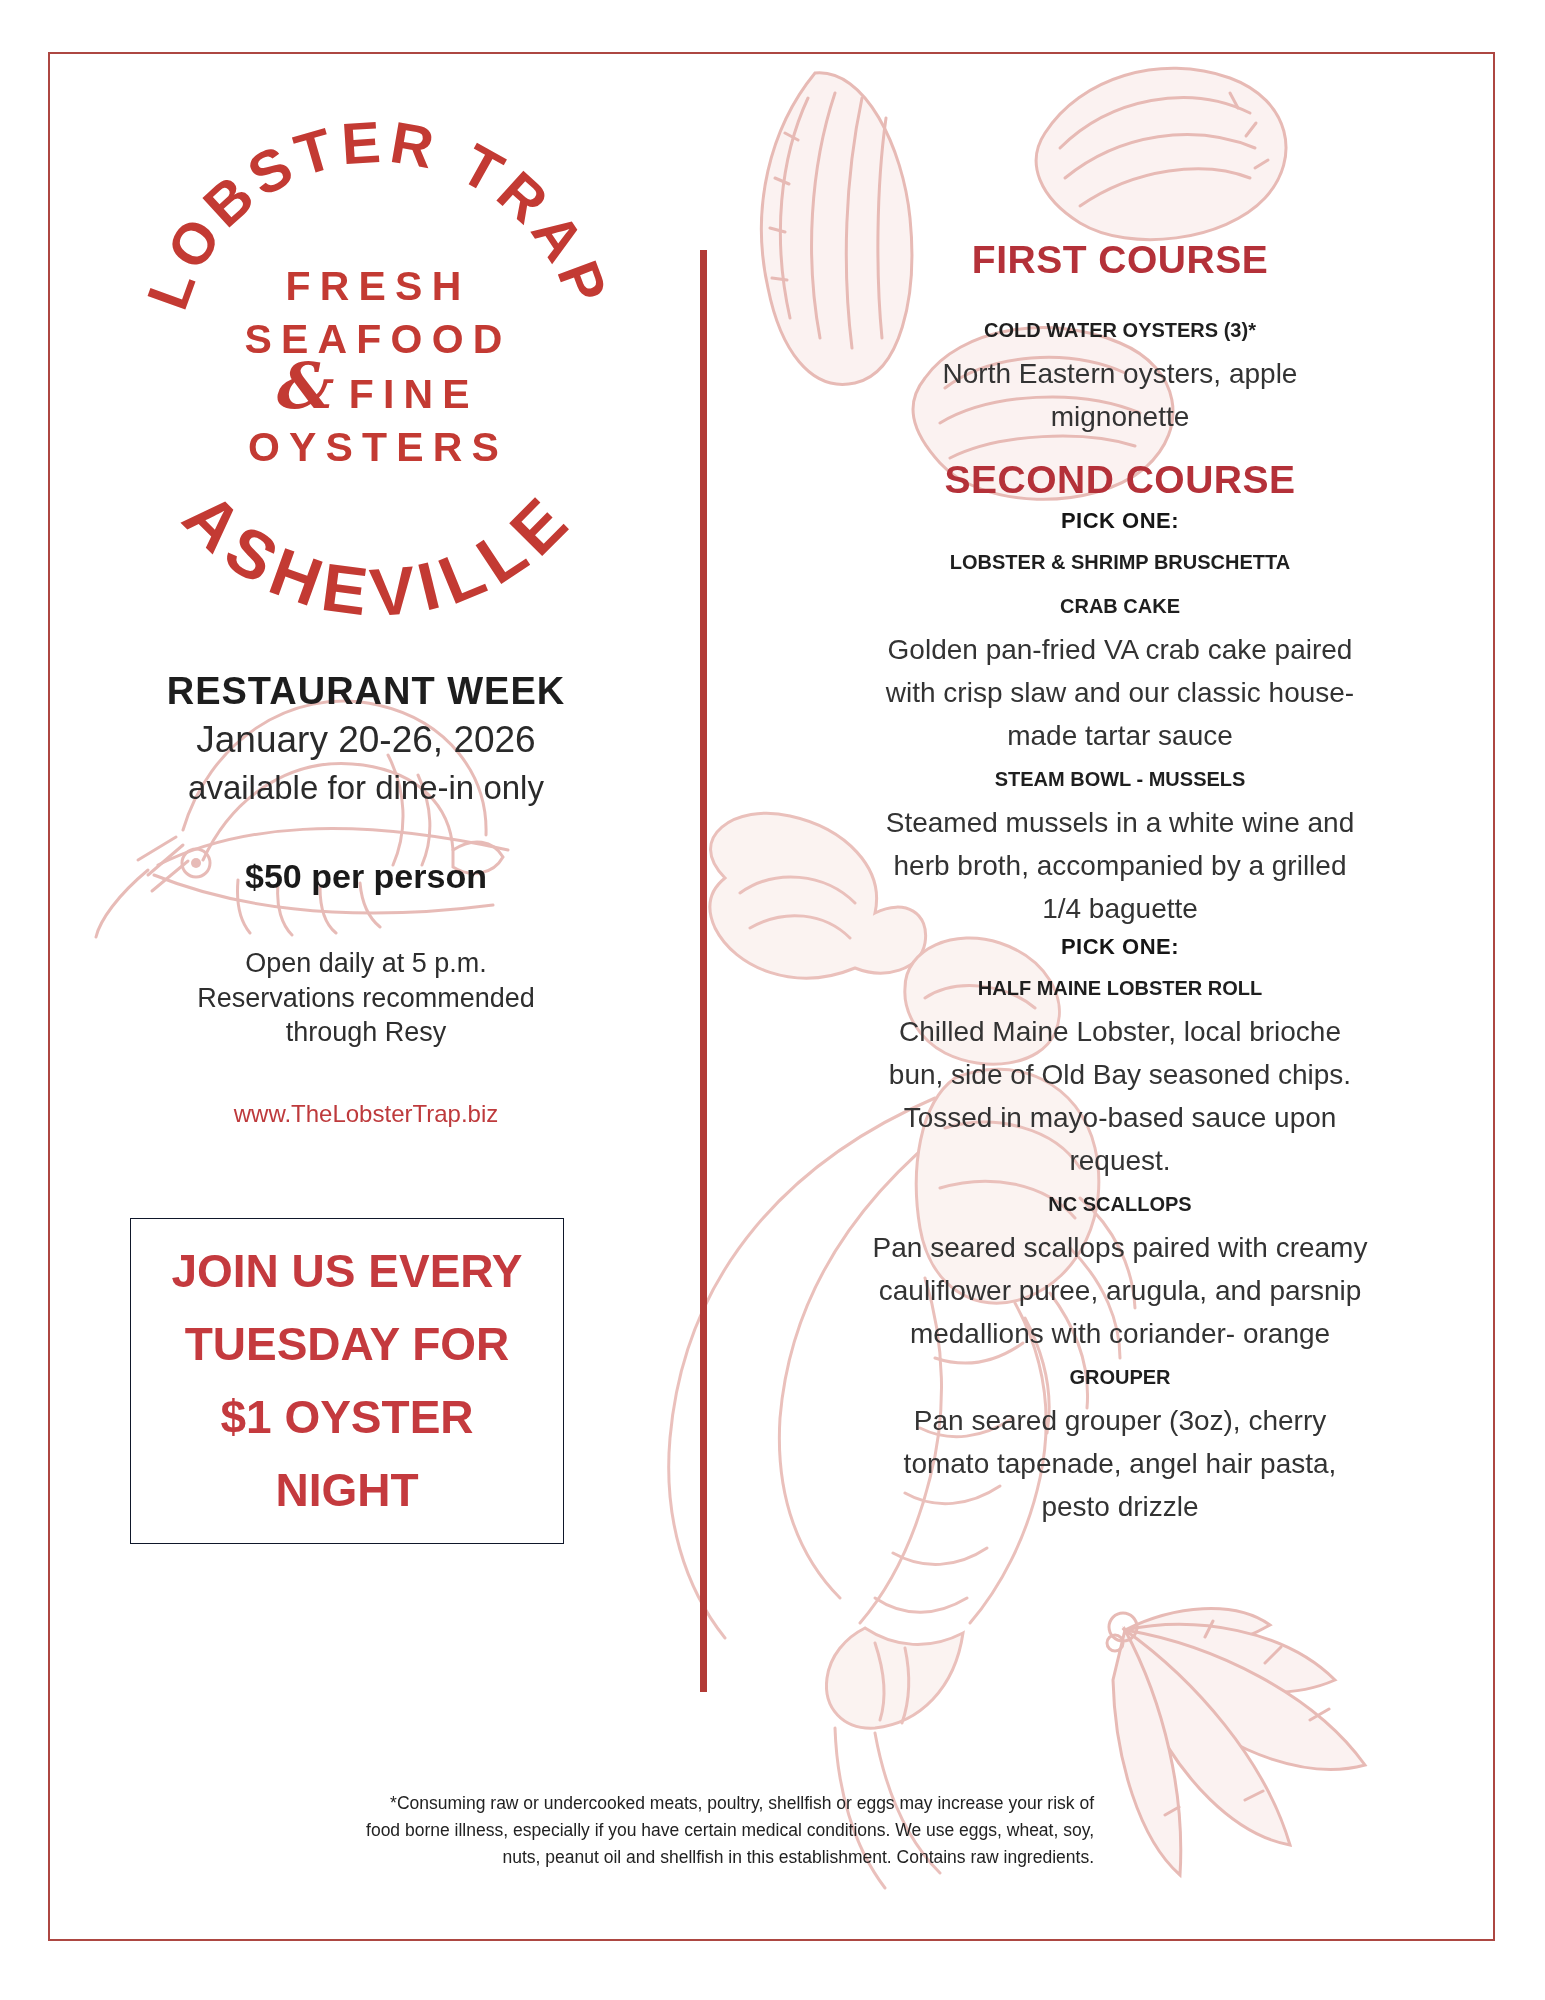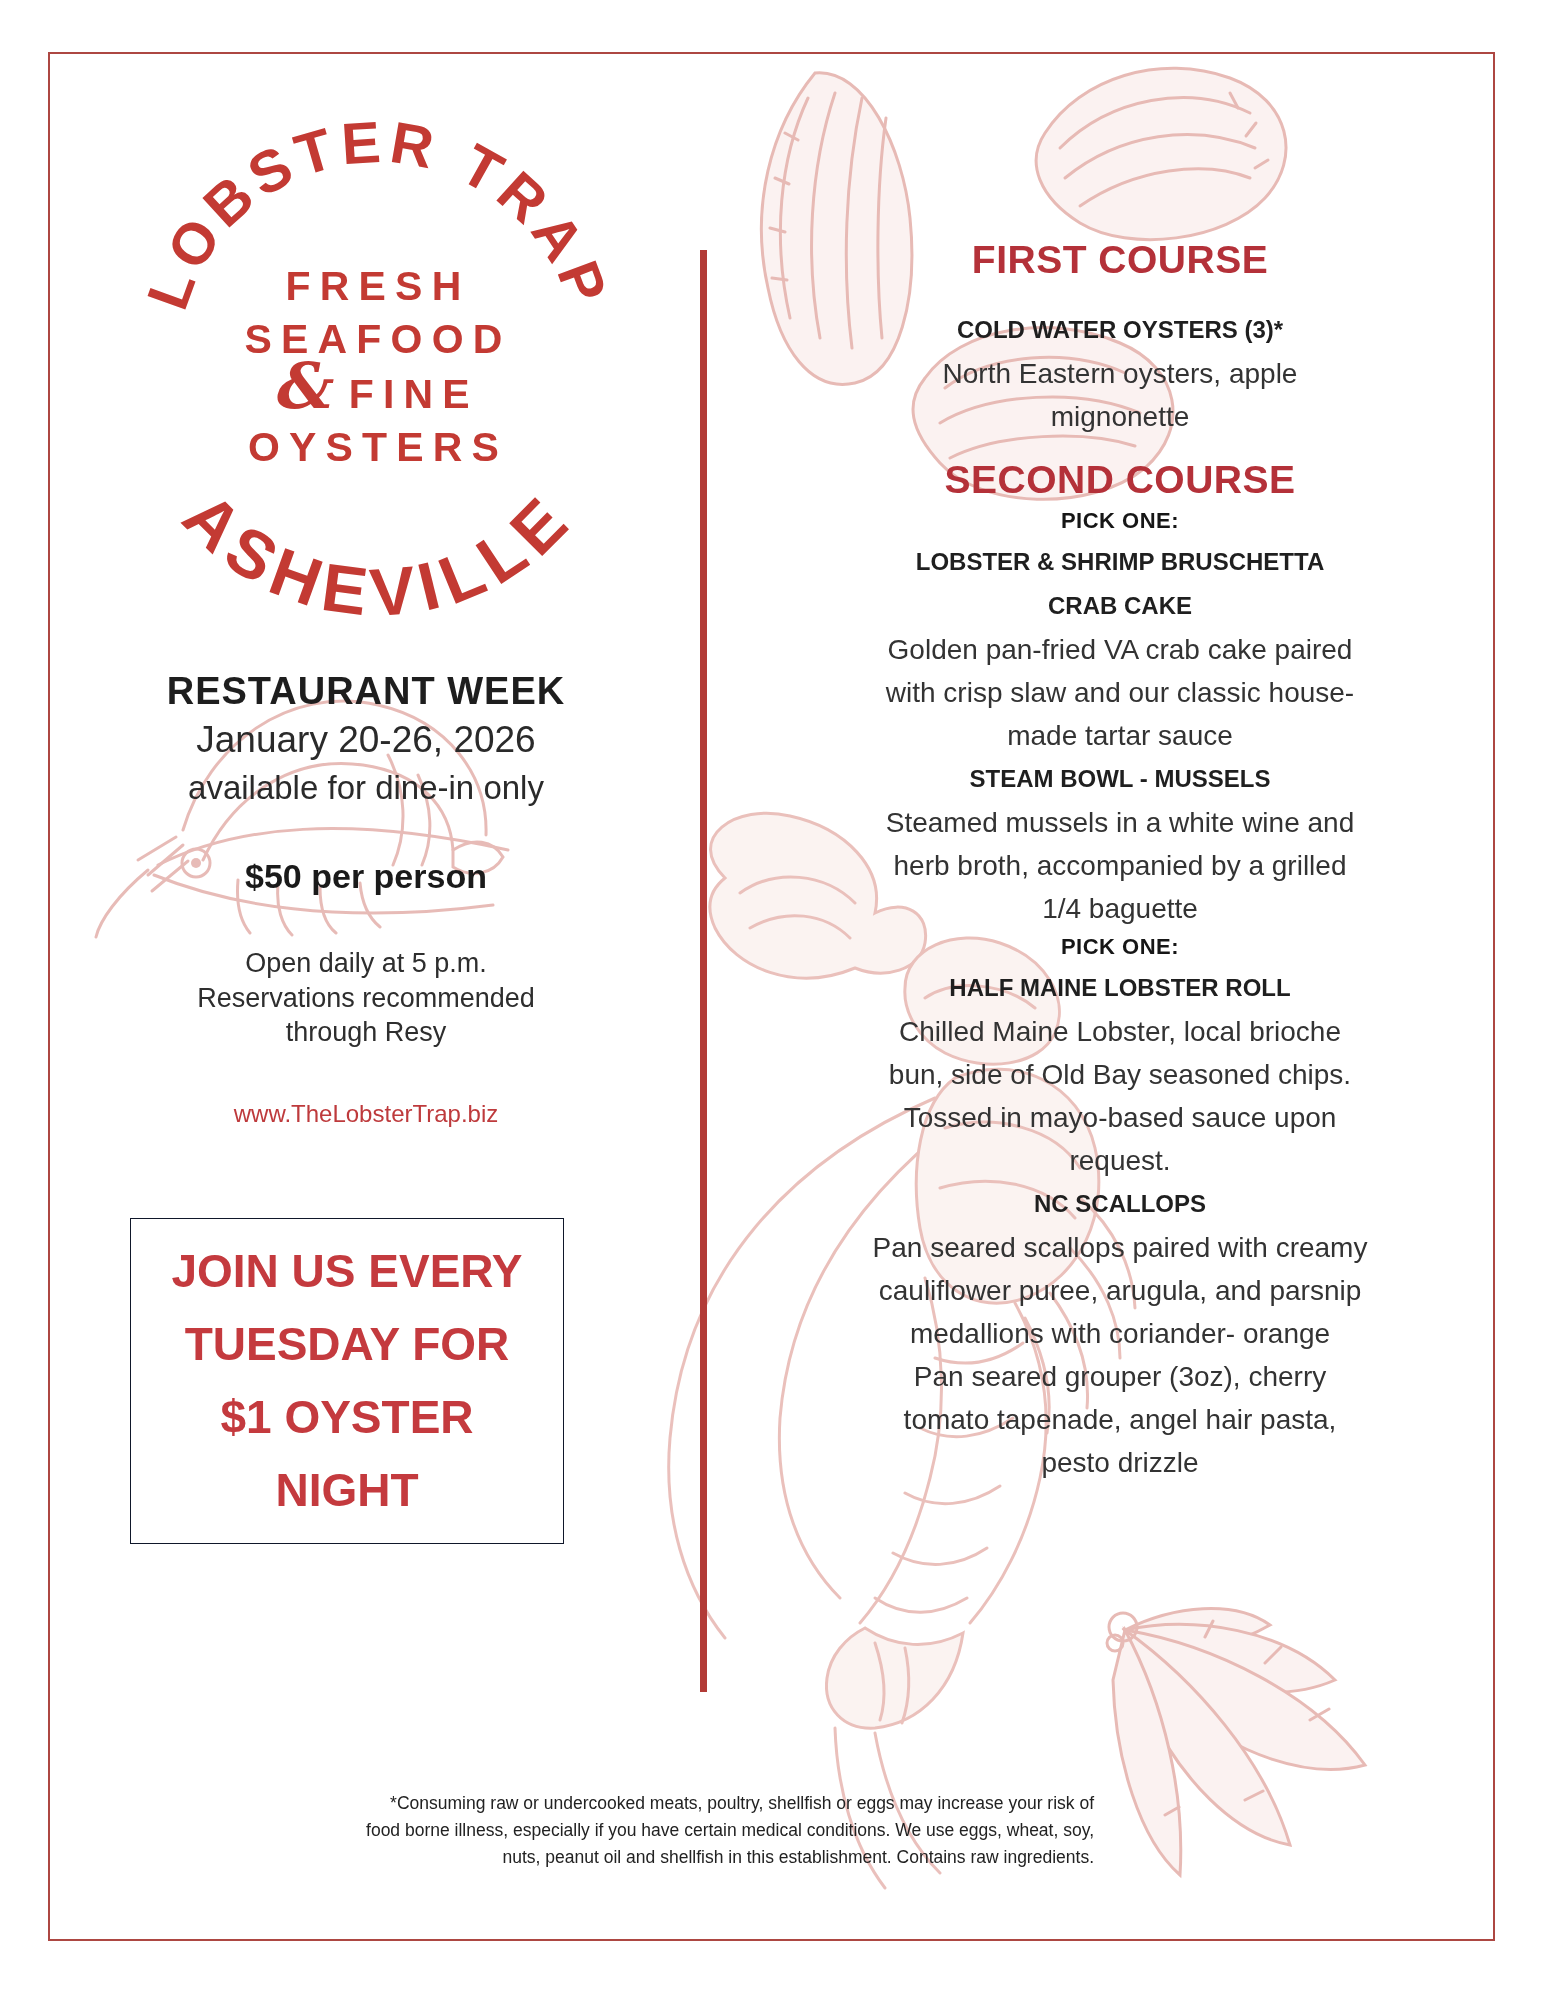--- a/index.html
+++ b/index.html
@@ -36,21 +36,21 @@
   }
   .promo-line { font-size:46px; font-weight:700; color:#C43A3E; line-height:73px; white-space:nowrap; }
 
   .divider { position:absolute; left:700px; top:250px; width:7px; height:1442px; background:#B23B37; z-index:2; }
 
   .right-col { position:absolute; left:856px; top:236px; width:528px; text-align:center; z-index:2; }
   .course-title { font-size:39px; font-weight:700; color:#B43139; letter-spacing:0.5px; line-height:48px; }
   .ct-2 { margin-top:18px; }
   .ct-3 { margin-top:14px; }
   .pick-label { font-size:22px; font-weight:700; color:#161616; letter-spacing:0.5px; line-height:30px; margin-top:2px; }
-  .item-name { font-size:24px; font-weight:700; color:#1f1f1f; line-height:44px; }
+  .item-name { font-size:20px; font-weight:700; color:#1f1f1f; line-height:44px; }
   .mn-first { margin-top:24px; }
   .mn-gap { margin-top:4px; }
   .item-desc { font-size:28px; font-weight:400; color:#333333; line-height:43px; white-space:pre-line; }
 
   .disclaimer {
     position:absolute; left:288px; top:1790px; width:806px; z-index:2;
     text-align:right; font-size:17.5px; line-height:27px; color:#222222; white-space:pre-line;
   }
 </style>
 </head>
@@ -186,20 +186,21 @@
     <div class="pick-label">PICK ONE:</div>
     <div class="item-name mn-gap">HALF MAINE LOBSTER ROLL</div>
     <div class="item-desc">Chilled Maine Lobster, local brioche
 bun, side of Old Bay seasoned chips.
 Tossed in mayo-based sauce upon
 request.</div>
     <div class="item-name">NC SCALLOPS</div>
     <div class="item-desc">Pan seared scallops paired with creamy
 cauliflower puree, arugula, and parsnip
 medallions with coriander- orange</div>
+    <div class="item-name">GROUPER</div>
     <div class="item-desc">Pan seared grouper (3oz), cherry
 tomato tapenade, angel hair pasta,
 pesto drizzle</div>
 
   </div>
 
   <div class="disclaimer">*Consuming raw or undercooked meats, poultry, shellfish or eggs may increase your risk of
 food borne illness, especially if you have certain medical conditions. We use eggs, wheat, soy,
 nuts, peanut oil and shellfish in this establishment. Contains raw ingredients.</div>
 

